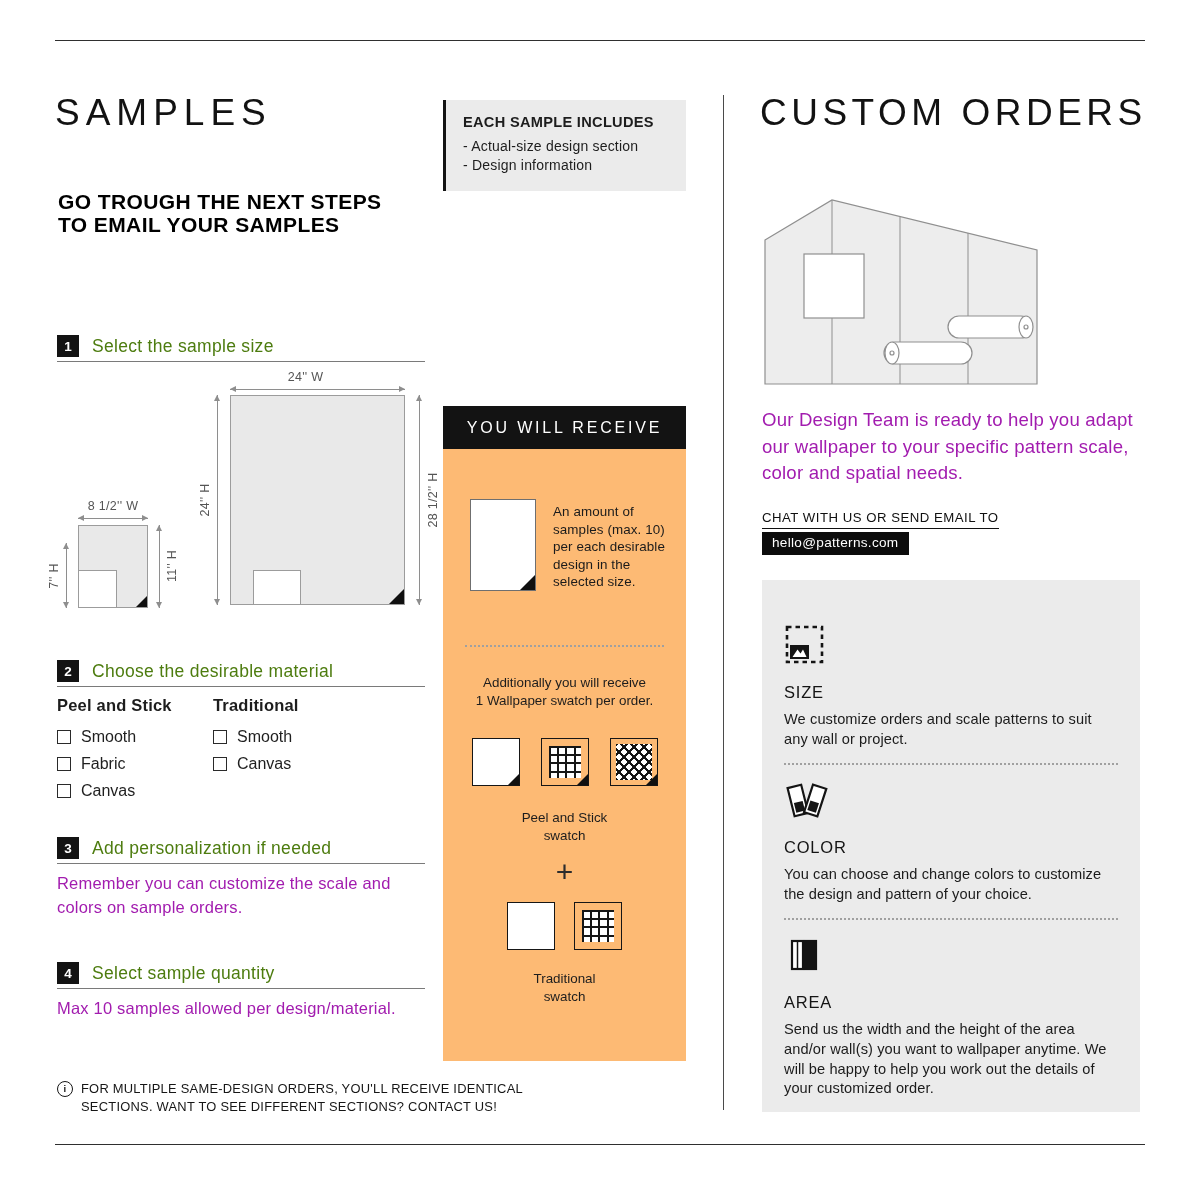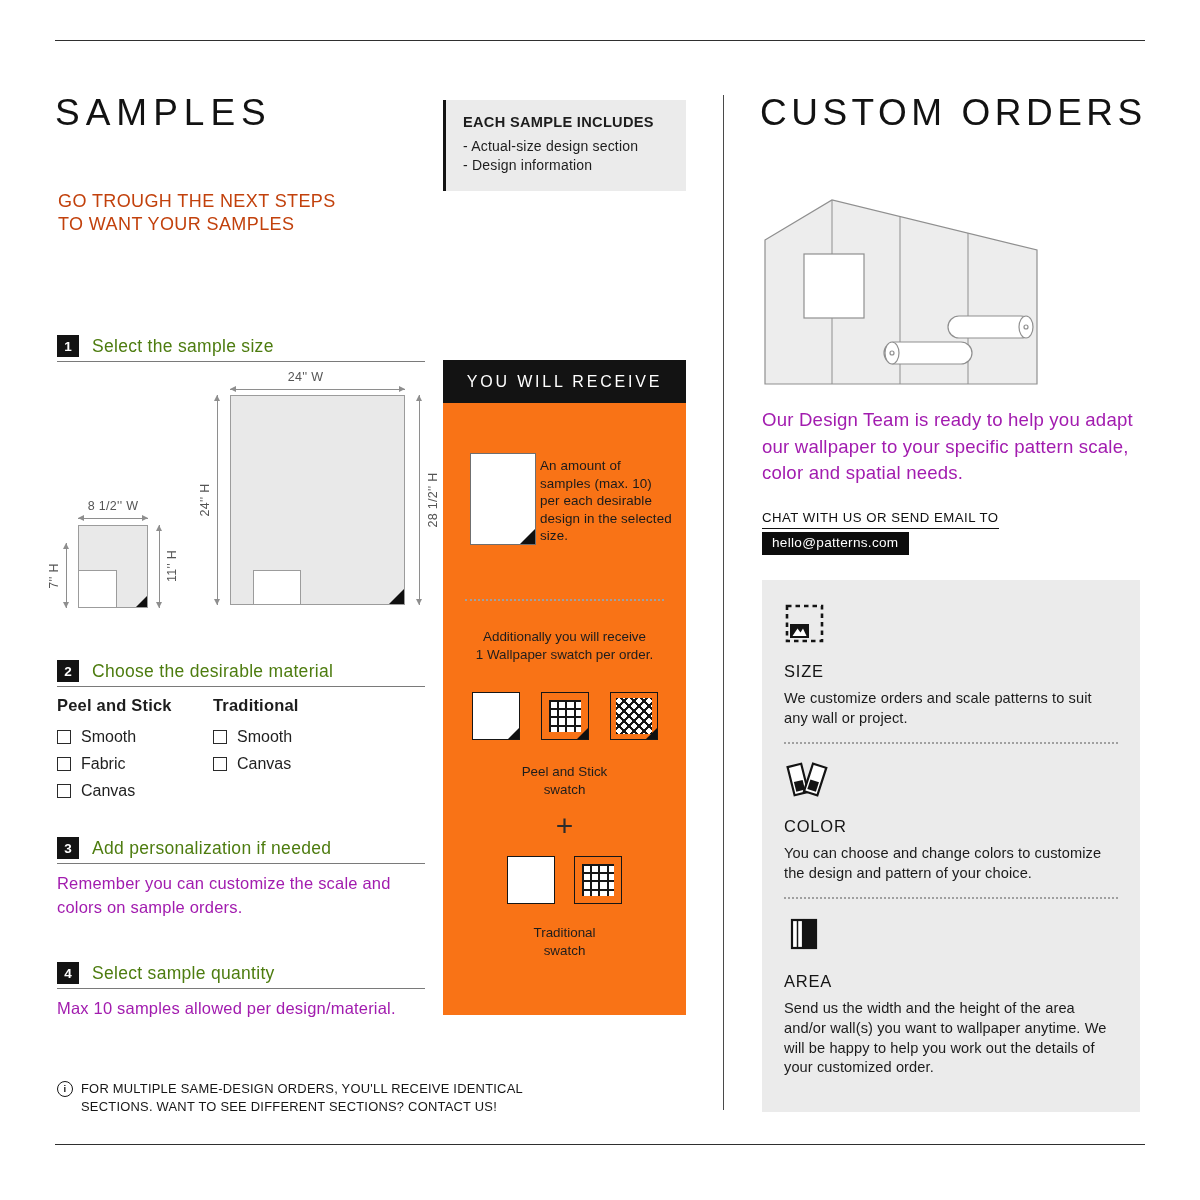--- a/index.html
+++ b/index.html
@@ -1,21 +1,21 @@
 <!DOCTYPE html>
 <html><head>
 <meta charset="utf-8">
 <style>
   html,body{margin:0;padding:0;background:#ffffff;}
   .page{position:relative;width:1200px;height:1200px;background:#ffffff;font-family:"Liberation Sans",sans-serif;color:#1d1d1d;overflow:hidden;}
   .abs{position:absolute;}
   .hrule{position:absolute;height:1px;background:#2f2f2f;}
   .vrule{position:absolute;width:1px;background:#4a4a4a;}
   .big-title{position:absolute;font-size:37px;font-weight:500;letter-spacing:6px;color:#121212;white-space:nowrap;}
-  .intro{position:absolute;font-size:18px;line-height:23px;letter-spacing:.4px;color:#c2410c;}
+  .intro{position:absolute;font-size:21px;line-height:23px;letter-spacing:.4px;color:#000000;font-weight:bold;}
   .includes-box{position:absolute;background:#ebebeb;border-left:3px solid #131313;box-sizing:border-box;padding:14px 14px 16px 17px;}
   .includes-title{font-size:14.6px;font-weight:700;letter-spacing:.3px;margin-bottom:7px;}
   .includes-item{font-size:14px;line-height:19px;padding-left:11px;text-indent:-11px;letter-spacing:.2px;}
   .step{position:absolute;display:flex;align-items:center;gap:13px;}
   .step-num{width:22px;height:22px;background:#131313;color:#ffffff;font-size:13.5px;font-weight:700;display:flex;align-items:center;justify-content:center;flex:none;}
   .step-title{font-size:17.5px;letter-spacing:.3px;color:#4d7c0f;white-space:nowrap;}
   .step-rule{position:absolute;height:1px;background:#7a7a7a;}
   .note{position:absolute;font-size:16.5px;line-height:23.5px;letter-spacing:.2px;color:#a21caf;}
   .sample-rect{position:absolute;background:#e9e9e9;border:1px solid #9c9c9c;box-sizing:border-box;}
   .inset{position:absolute;background:#ffffff;border:1px solid #9c9c9c;border-bottom:none;}
@@ -30,54 +30,54 @@
   .dim-v:before{top:0;border-bottom:6px solid #8e8e8e;}
   .dim-v:after{bottom:0;border-top:6px solid #8e8e8e;}
   .dim-label{position:absolute;font-size:12.5px;color:#555555;letter-spacing:.3px;text-align:center;}
   .dim-label.v{transform:translate(-50%,-50%) rotate(-90deg);white-space:nowrap;}
   .mat-col{position:absolute;}
   .mat-title{font-size:16.5px;font-weight:700;letter-spacing:.2px;margin-bottom:13px;}
   .mat-opt{display:flex;align-items:center;gap:10px;margin-top:9px;font-size:16px;color:#1f1f1f;}
   .checkbox{width:12px;height:12px;border:1.5px solid #2a2a2a;background:#ffffff;flex:none;}
   .footnote{position:absolute;display:flex;gap:8px;font-size:12.9px;line-height:17.5px;letter-spacing:.25px;color:#161616;}
   .info-glyph{width:14px;height:14px;border:1.2px solid #161616;border-radius:50%;display:flex;align-items:center;justify-content:center;font-size:9.5px;font-weight:700;flex:none;margin-top:1px;}
-  .ywr{position:absolute;background:#f97316;}
+  .ywr{position:absolute;background:#fdba74;margin-top:46px;}
   .ywr-header{height:43px;background:#131313;color:#ffffff;display:flex;align-items:center;justify-content:center;font-size:16px;letter-spacing:2.8px;}
-  .ywr-row1{display:flex;gap:4px;padding:50px 14px 0 27px;}
+  .ywr-row1{display:flex;gap:17px;padding:50px 14px 0 27px;}
   .paper{width:64px;height:90px;background:#ffffff;border:1px solid #6f6f6f;position:relative;flex:none;}
   .ywr-text{font-size:13.4px;line-height:17.6px;letter-spacing:.1px;margin:4px 0 0;color:#1b1b1b;}
   .dotted{border-top:2px dotted #a0a0a0;margin:54px 22px 0;}
   .ywr-add{margin-top:27px;text-align:center;font-size:13.4px;line-height:17.6px;}
   .swatch-row{display:flex;justify-content:center;margin-top:29px;}
   .swatch{width:48px;height:48px;box-sizing:border-box;background:#ffffff;border:1.6px solid #161616;position:relative;}
   .swatch.grid{padding:7px;background-image:repeating-linear-gradient(#161616 0 2px,transparent 2px 8.2px),repeating-linear-gradient(90deg,#161616 0 2px,transparent 2px 8.2px);background-origin:content-box;background-clip:content-box;}
   .swatch.cross{padding:5px;background-image:repeating-linear-gradient(45deg,#161616 0 2px,transparent 2px 7px),repeating-linear-gradient(-45deg,#161616 0 2px,transparent 2px 7px);background-origin:content-box;background-clip:content-box;}
   .swatch-label{margin-top:23px;text-align:center;font-size:13.4px;line-height:17.6px;}
   .plus{margin-top:12px;text-align:center;font-size:30px;font-weight:300;color:#2c2c2c;line-height:32px;}
   .custom-intro{position:absolute;font-size:18.6px;line-height:26.6px;letter-spacing:.2px;color:#a21caf;}
   .contact-label{position:absolute;font-size:13.2px;letter-spacing:.5px;color:#101010;border-bottom:1px solid #101010;padding-bottom:3px;}
   .email-badge{position:absolute;background:#0c0c0c;color:#ffffff;font-size:13.6px;letter-spacing:.3px;padding:3px 10px 5px;}
-  .custom-panel{position:absolute;background:#ebebeb;box-sizing:border-box;padding:23px 22px;}
+  .custom-panel{position:absolute;background:#ebebeb;box-sizing:border-box;padding:44px 22px;}
   .feat-title{font-size:16.5px;letter-spacing:.8px;margin-top:13px;color:#141414;}
   .feat-text{font-size:14.6px;line-height:19.6px;letter-spacing:.1px;margin-top:8px;color:#1b1b1b;}
   .feat-sep{border-top:2px dotted #a0a0a0;margin:14px 0;}
   .icon-wrap{display:inline-block;line-height:0;}
 </style>
 </head>
 <body>
 
 <div class="page">
 
   <div class="hrule" style="left:55px;top:40px;width:1090px;"></div>
 
   <div class="big-title" style="left:55px;top:92px;">SAMPLES</div>
 
   <div class="intro" style="left:58px;top:190px;">
     <div>GO TROUGH THE NEXT STEPS</div>
-    <div>TO WANT YOUR SAMPLES</div>
+    <div>TO EMAIL YOUR SAMPLES</div>
   </div>
 
   <div class="includes-box" style="left:443px;top:100px;width:243px;">
     <div class="includes-title">EACH SAMPLE INCLUDES</div>
     <div class="includes-item">- Actual-size design section</div>
     <div class="includes-item">- Design information</div>
   </div>
 
   <div class="step" style="left:57px;top:335px;">
     <span class="step-num">1</span>

